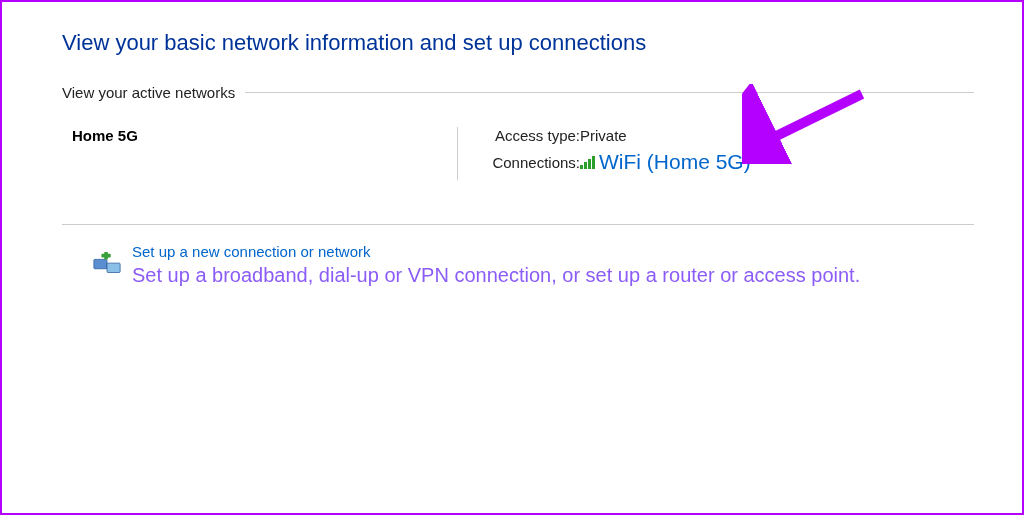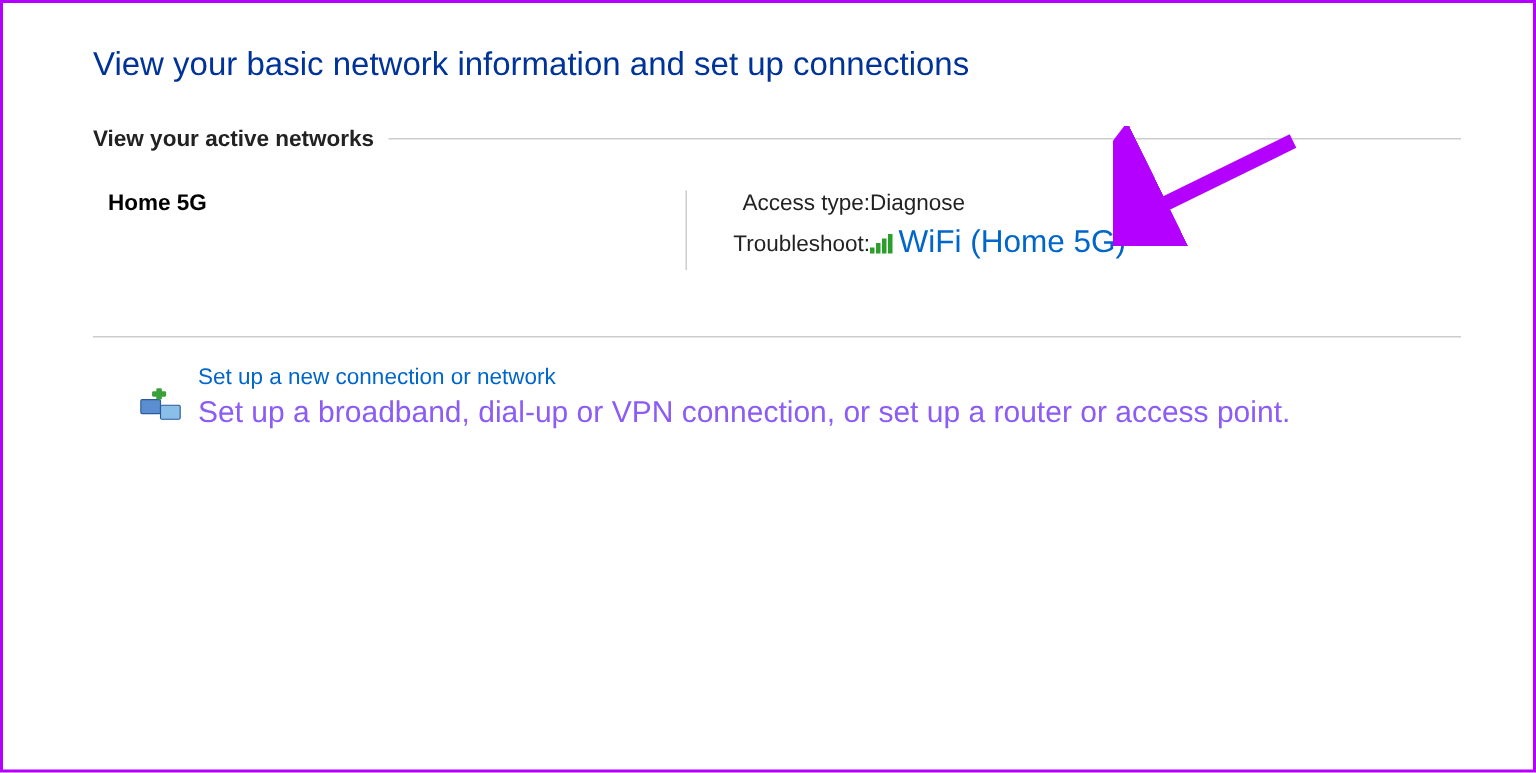--- a/index.html
+++ b/index.html
@@ -26,21 +26,21 @@
       margin-bottom: 28px;
     }
     .section-header {
       display: flex;
       align-items: center;
       margin-bottom: 18px;
     }
     .section-header-text {
       color: #222;
       font-size: 15px;
-      font-weight: 700;
+      font-weight: 400;
       margin-right: 10px;
       white-space: nowrap;
     }
     .section-line {
       flex: 1;
       height: 1px;
       background: #ccc;
     }
     .networks-content {
       display: flex;
@@ -101,21 +101,21 @@
     .wifi-link {
       color: #0066cc;
       cursor: pointer;
       font-size: 21px;
     }
     .settings-section {
       margin-top: 20px;
     }
     .setting-item {
       display: flex;
-      align-items: flex-end;
+      align-items: center;
       padding-left: 30px;
       margin-bottom: 24px;
     }
     .setting-icon {
       width: 30px;
       height: 30px;
       margin-right: 10px;
       flex-shrink: 0;
     }
     .setting-text {
@@ -151,24 +151,24 @@
   </div>
 
   <div class="networks-content">
     <div class="network-left">
       <div class="network-name">Home 5G</div>
     </div>
     <div class="divider-vertical"></div>
     <div class="network-right">
       <div class="info-row">
         <span class="info-label">Access type:</span>
-        <span class="info-value">Diagnose</span>
+        <span class="info-value">Private</span>
       </div>
       <div class="info-row">
-        <span class="info-label">Troubleshoot:</span>
+        <span class="info-label">Connections:</span>
         <span class="signal-icon">
           <span></span>
             <span></span>
             <span></span>
             <span></span>
         </span>
         <span class="wifi-link">WiFi (Home 5G)</span>
       </div>
     </div>
   </div>

